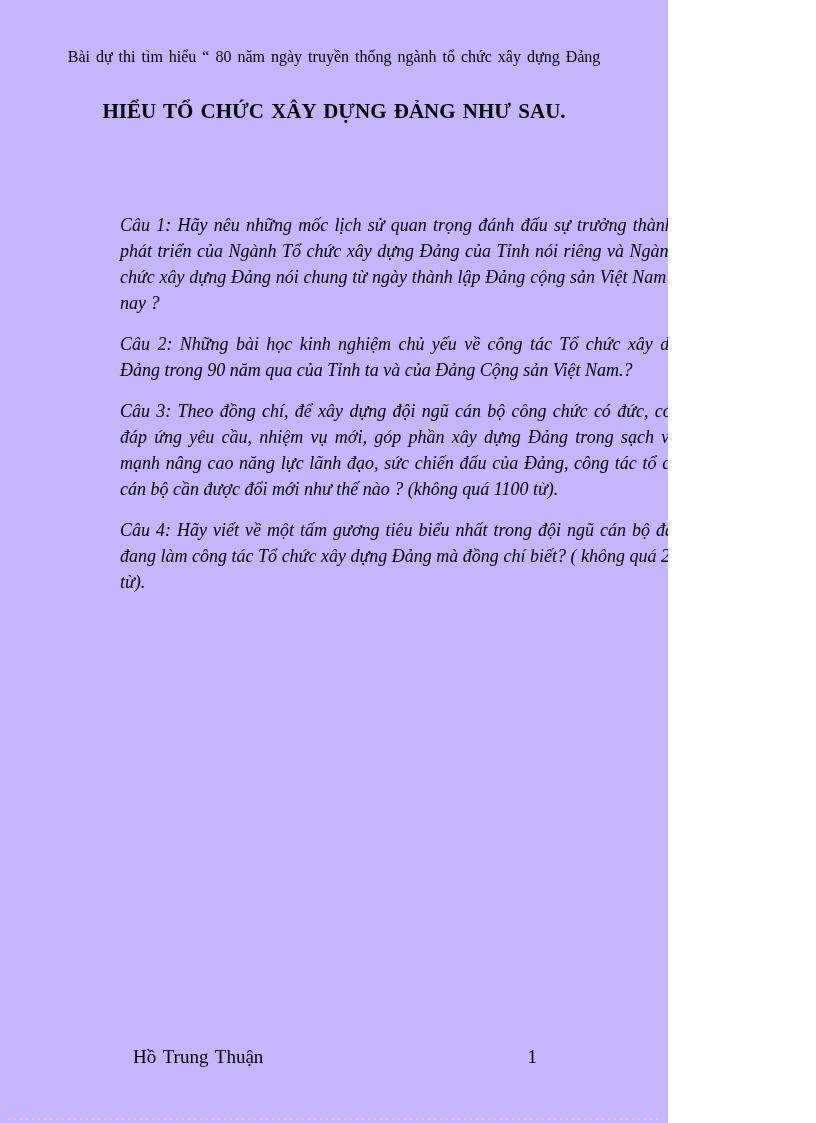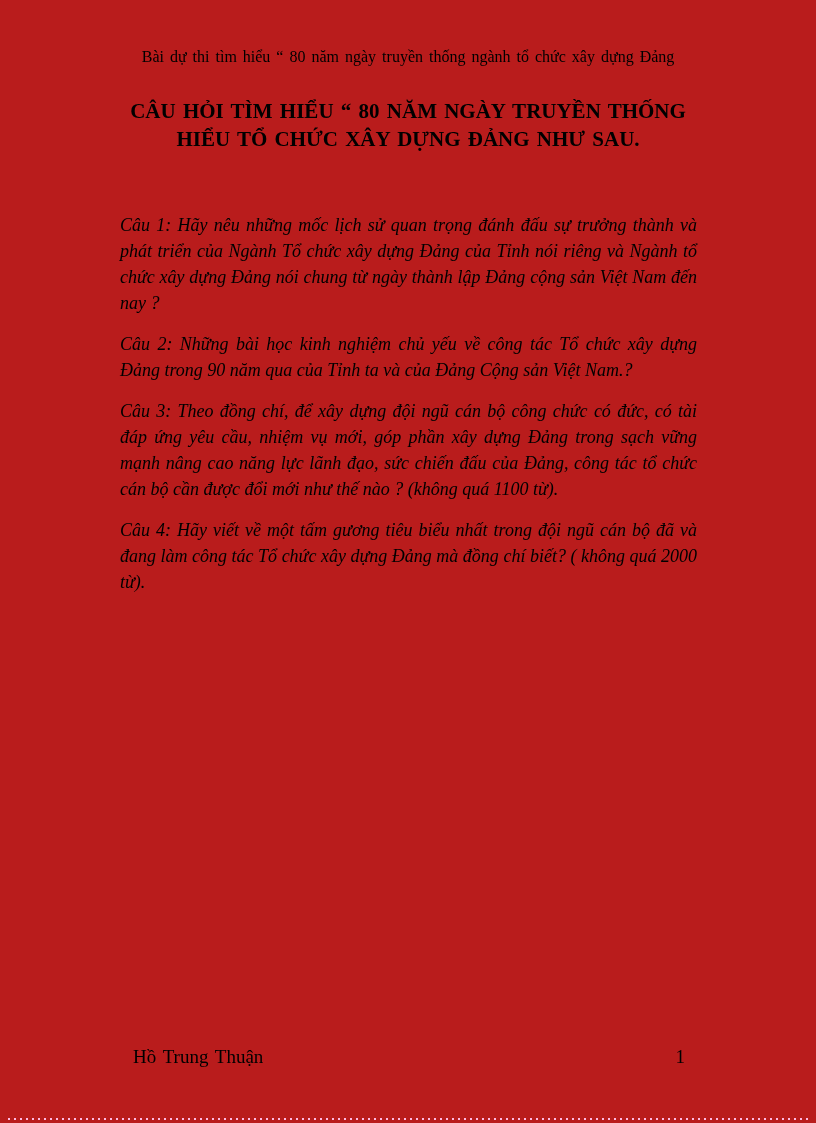--- a/index.html
+++ b/index.html
@@ -2,23 +2,23 @@
 <html style="--dot-color: #ffb9e3;"><head>
 <meta charset="utf-8">
 <style>
   html, body {
     margin: 0;
     padding: 0;
     background: #ffffff;
   }
   .page {
     position: relative;
-    width: 816px;
+    width: 668px;
     height: 1123px;
-    background: #b91c1c;
+    background: #c4b5fd;
     color: #000000;
     font-family: "Liberation Serif", serif;
     overflow: hidden;
   }
   .doc-header {
     position: absolute;
     top: 48px;
     left: 0;
     right: 0;
     text-align: center;
@@ -77,21 +77,20 @@
   }
 </style>
 </head>
 <body>
 
 <div class="page">
 
   <div class="doc-header">Bài dự thi tìm hiểu “ 80 năm ngày truyền thống ngành tổ chức xây dựng Đảng</div>
 
   <div class="doc-title">
-    <div>CÂU HỎI TÌM HIỂU “ 80 NĂM NGÀY TRUYỀN THỐNG</div>
     <div>HIỂU TỔ CHỨC XÂY DỰNG ĐẢNG NHƯ SAU.</div>
   </div>
 
   <div class="doc-body">
     <p>Câu 1: Hãy nêu những mốc lịch sử quan trọng đánh đấu sự trưởng thành và phát triển của Ngành Tổ chức xây dựng Đảng của Tỉnh nói riêng và Ngành tổ chức xây dựng Đảng nói chung từ ngày thành lập Đảng cộng sản Việt Nam đến nay ?</p>
     <p>Câu 2: Những bài học kinh nghiệm chủ yếu về công tác Tổ chức xây dựng Đảng trong 90 năm qua của Tỉnh ta và của Đảng Cộng sản Việt Nam.?</p>
     <p>Câu 3: Theo đồng chí, để xây dựng đội ngũ cán bộ công chức có đức, có tài đáp ứng yêu cầu, nhiệm vụ mới, góp phần xây dựng Đảng trong sạch vững mạnh nâng cao năng lực lãnh đạo, sức chiến đấu của Đảng, công tác tổ chức cán bộ cần được đổi mới như thế nào ? (không quá 1100 từ).</p>
     <p>Câu 4: Hãy viết về một tấm gương tiêu biểu nhất trong đội ngũ cán bộ đã và đang làm công tác Tổ chức xây dựng Đảng mà đồng chí biết? ( không quá 2000 từ).</p>
   </div>
 

